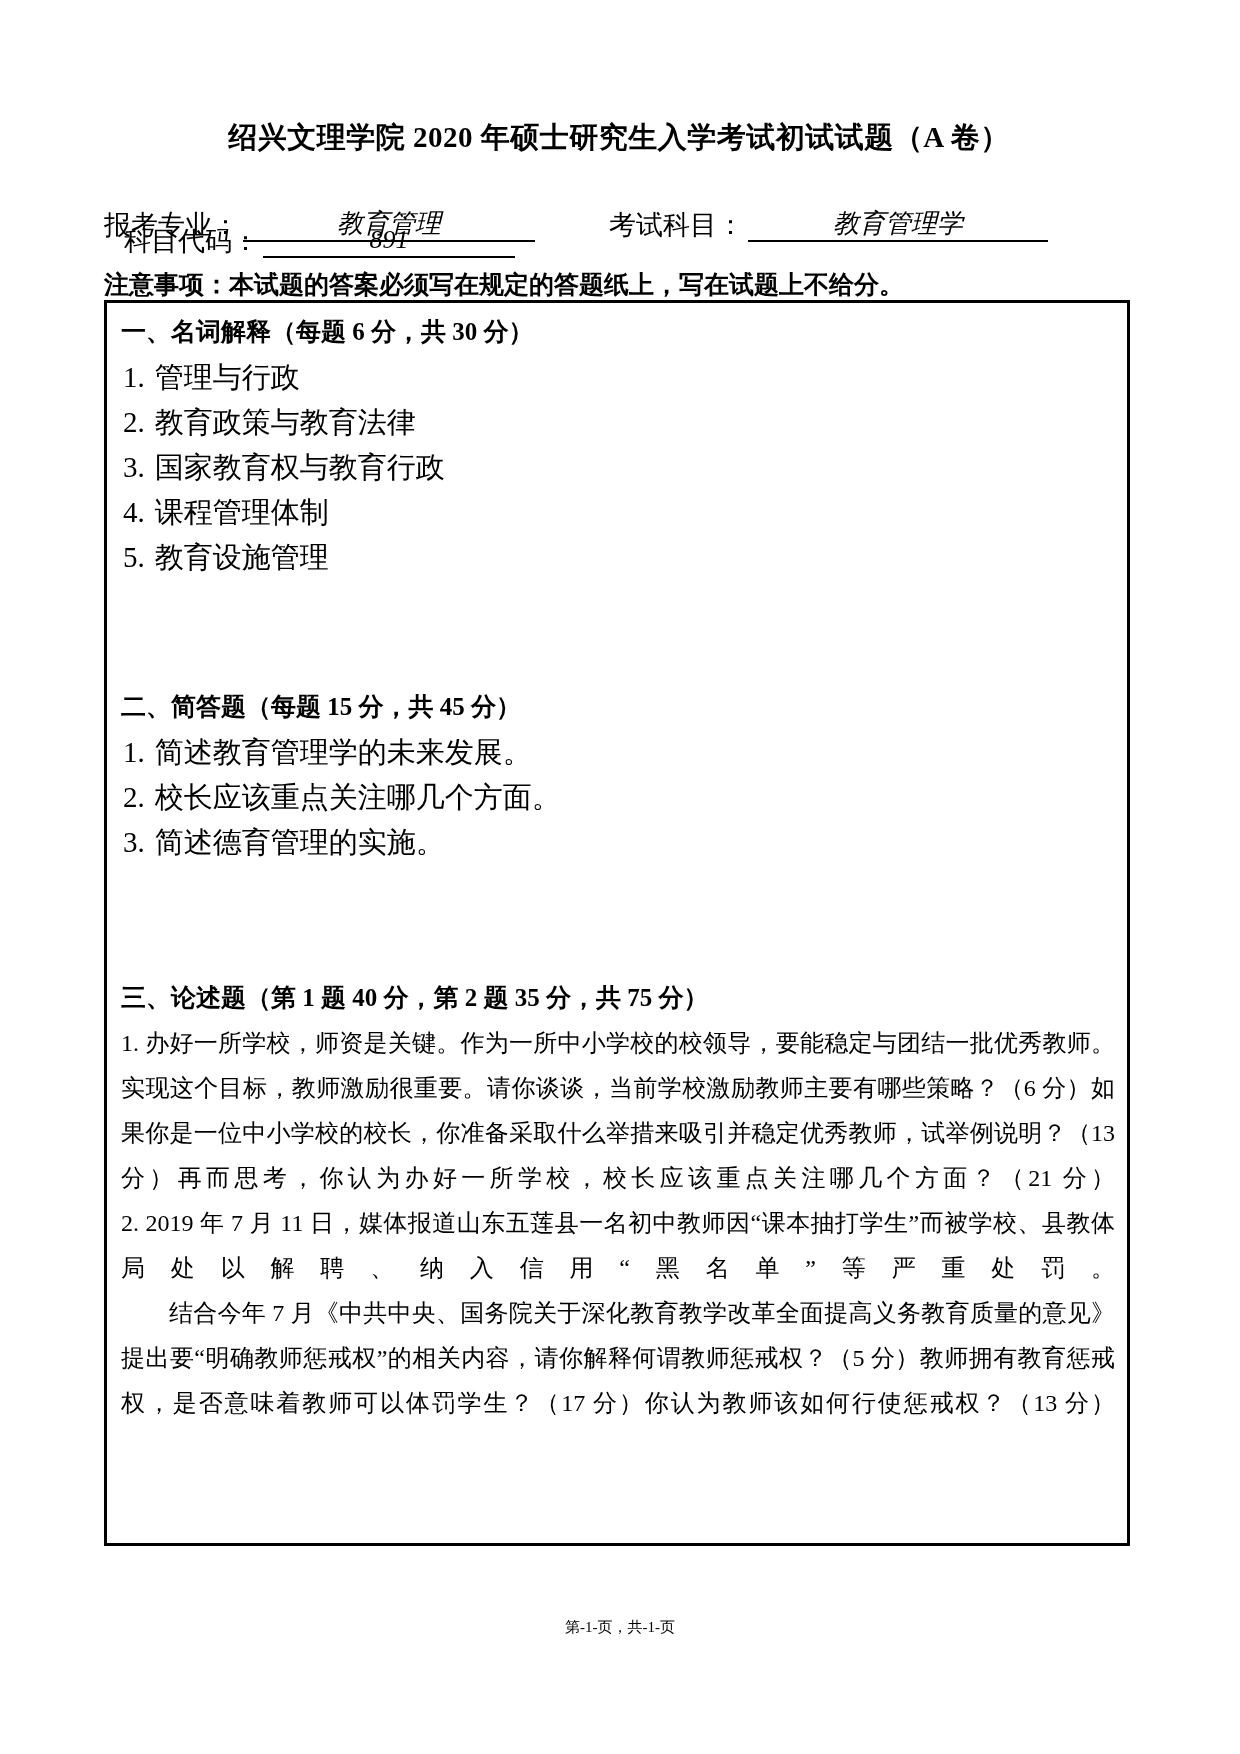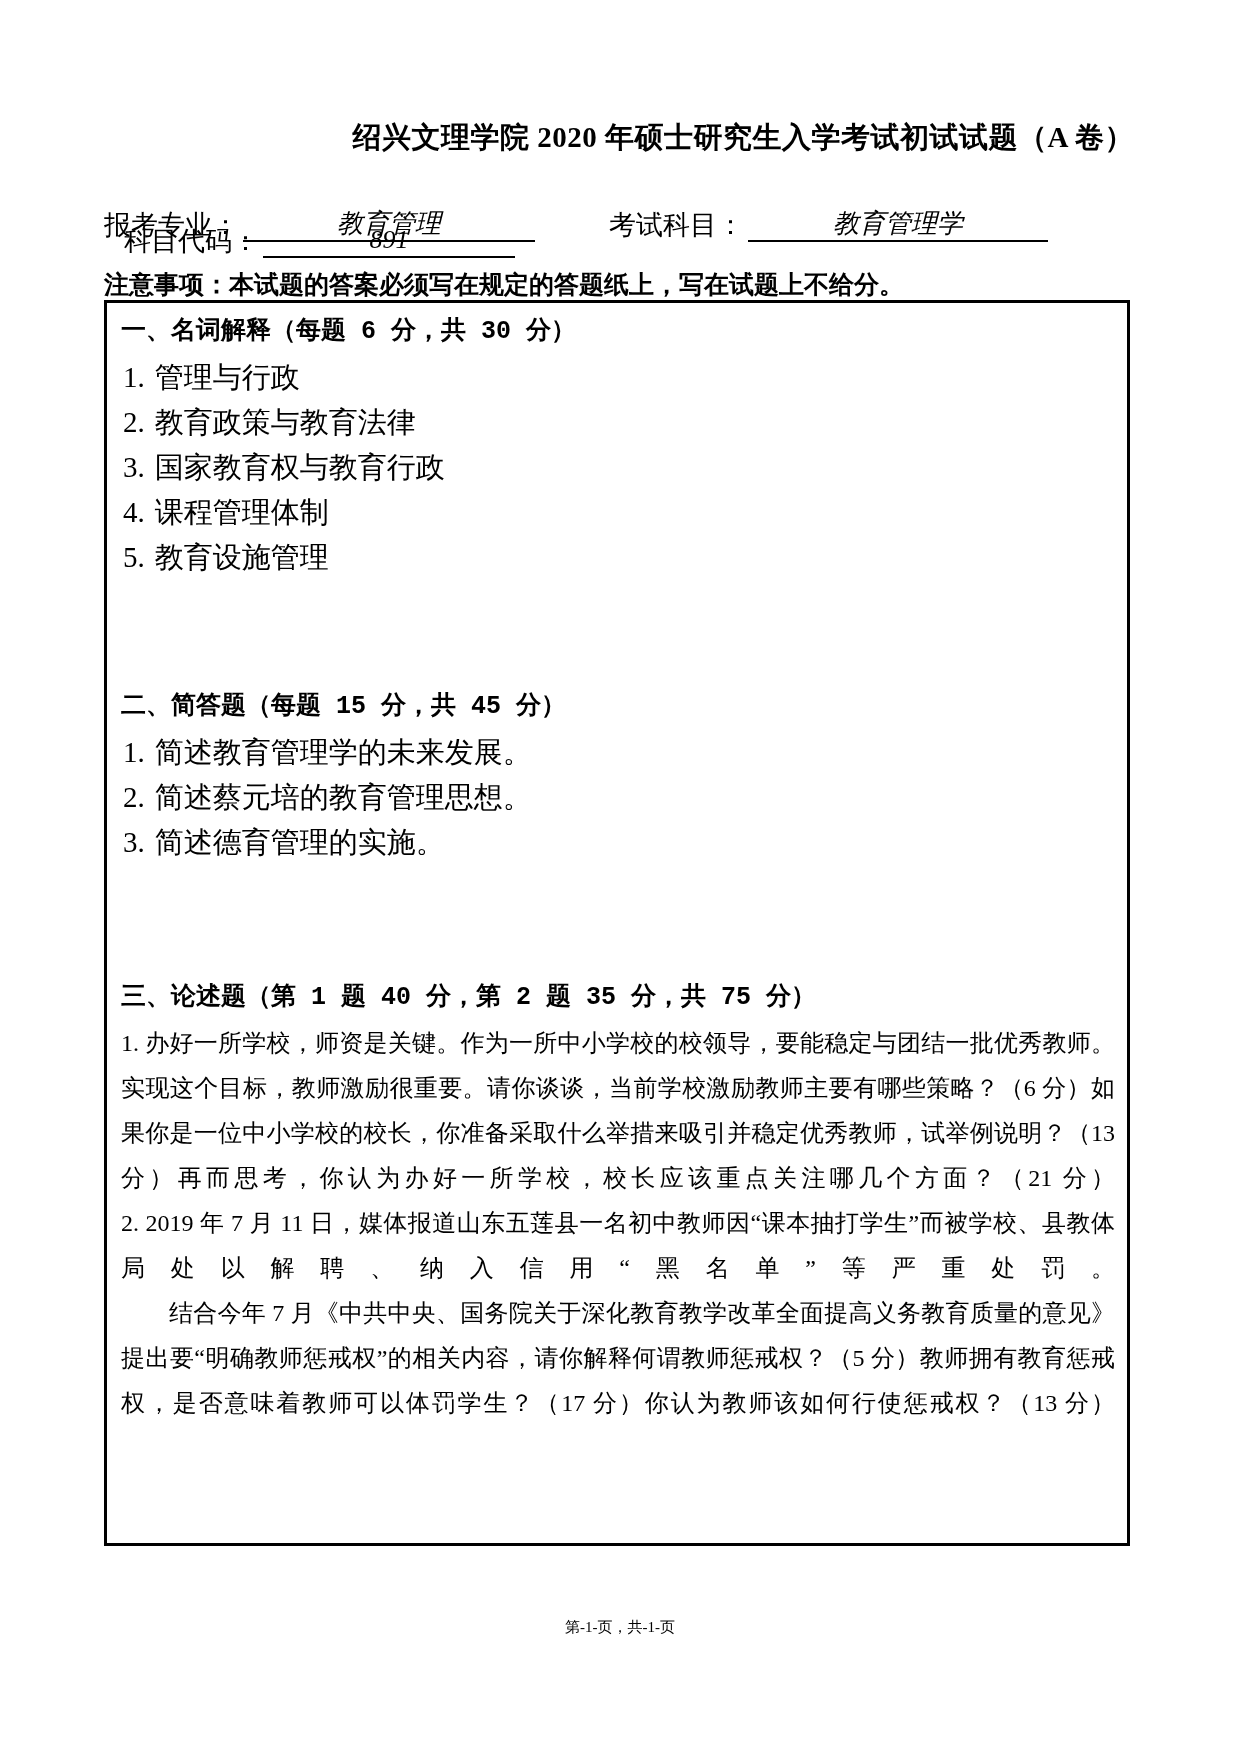--- a/index.html
+++ b/index.html
@@ -23,21 +23,21 @@
     width: 1240px;
     height: 1754px;
   }
 
   
   .doc-title {
     position: absolute;
     left: 104px;
     top: 118px;
     width: 1030px;
-    text-align: right;
+    text-align: center;
     font-size: 29px;
     font-weight: bold;
     letter-spacing: 0.5px;
     white-space: nowrap;
   }
 
   
   .field-row {
     position: absolute;
     display: flex;
@@ -87,21 +87,20 @@
     box-sizing: border-box;
     padding: 6px 12px 0 14px;
   }
 
   .section-heading {
     font-size: 25px;
     font-weight: bold;
     margin: 4px 0 4px 0;
     line-height: 38px;
     white-space: nowrap;
-    font-family: Liberation Mono, monospace;
   }
 
   .q-item {
     font-size: 29px;
     line-height: 45px;
     white-space: nowrap;
     padding-left: 2px;
   }
   .q-item .num { margin-right: 10px; }
 
@@ -170,21 +169,21 @@
       <span class="num">5.</span><span>教育设施管理</span>
     </div>
 
     <div class="spacer-block"></div>
 
     <div class="section-heading">二、简答题（每题 15 分，共 45 分）</div>
     <div class="q-item">
       <span class="num">1.</span><span>简述教育管理学的未来发展。</span>
     </div>
     <div class="q-item">
-      <span class="num">2.</span><span>简述蔡元培的教育管理思想。</span>
+      <span class="num">2.</span><span>校长应该重点关注哪几个方面。</span>
     </div>
     <div class="q-item">
       <span class="num">3.</span><span>简述德育管理的实施。</span>
     </div>
 
     <div class="spacer-block-2"></div>
 
     <div class="section-heading">三、论述题（第 1 题 40 分，第 2 题 35 分，共 75 分）</div>
     <div class="para just-all">1. 办好一所学校，师资是关键。作为一所中小学校的校领导，要能稳定与团结一批优秀教师。实现这个目标，教师激励很重要。请你谈谈，当前学校激励教师主要有哪些策略？（6 分）如果你是一位中小学校的校长，你准备采取什么举措来吸引并稳定优秀教师，试举例说明？（13 分）再而思考，你认为办好一所学校，校长应该重点关注哪几个方面？（21 分）</div>
     <div class="para just-all">2. 2019 年 7 月 11 日，媒体报道山东五莲县一名初中教师因“课本抽打学生”而被学校、县教体局处以解聘、纳入信用“黑名单”等严重处罚。</div>

